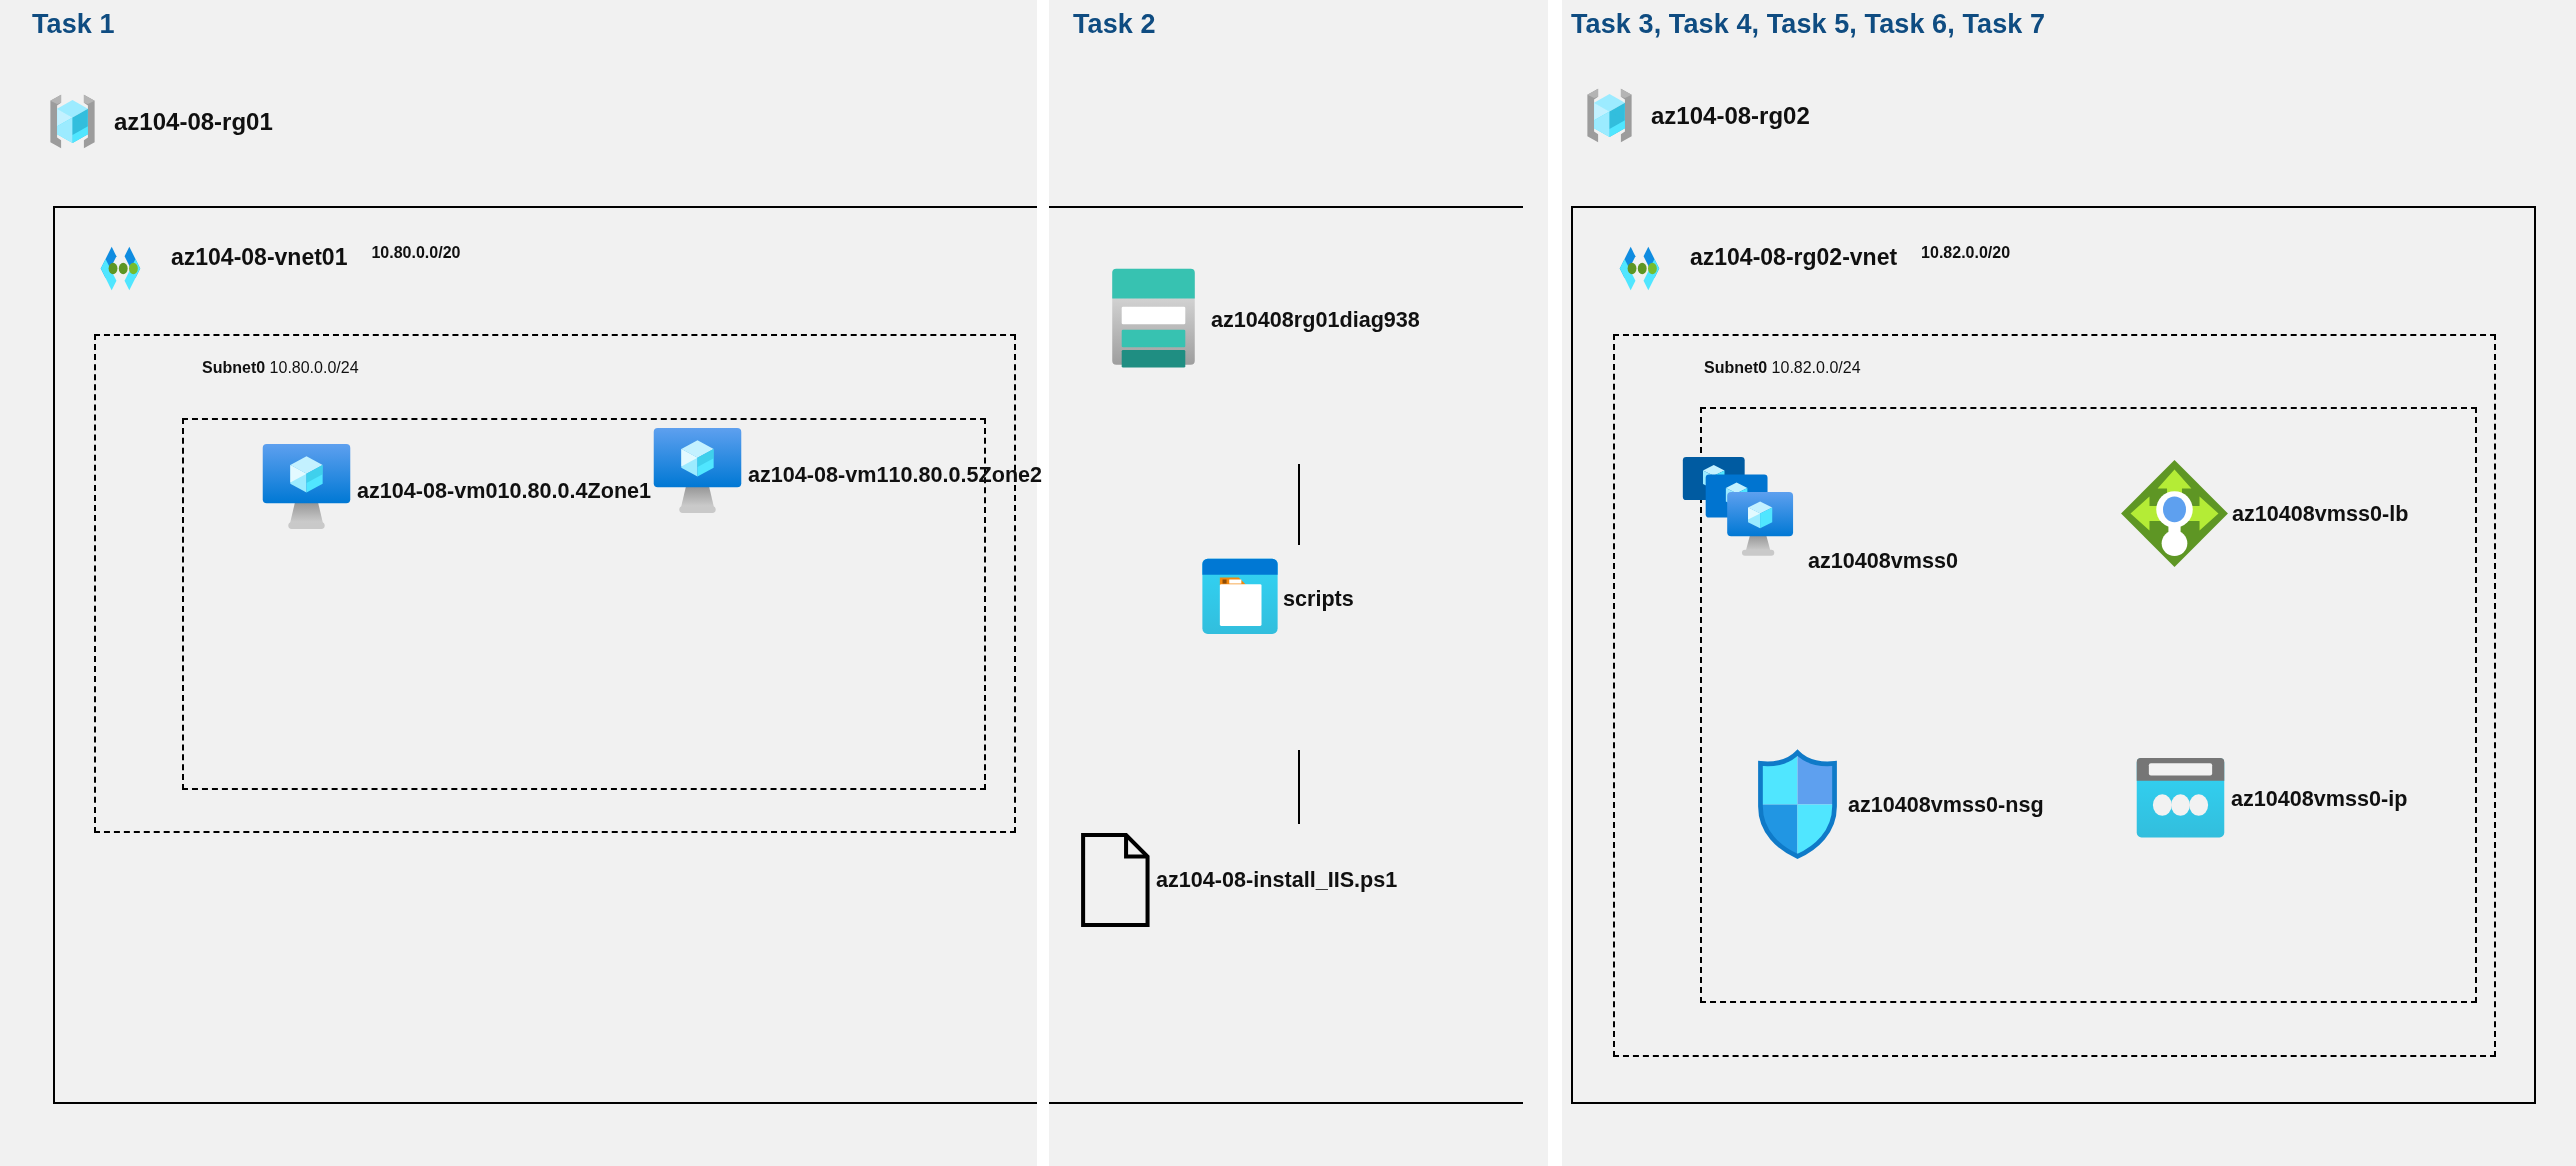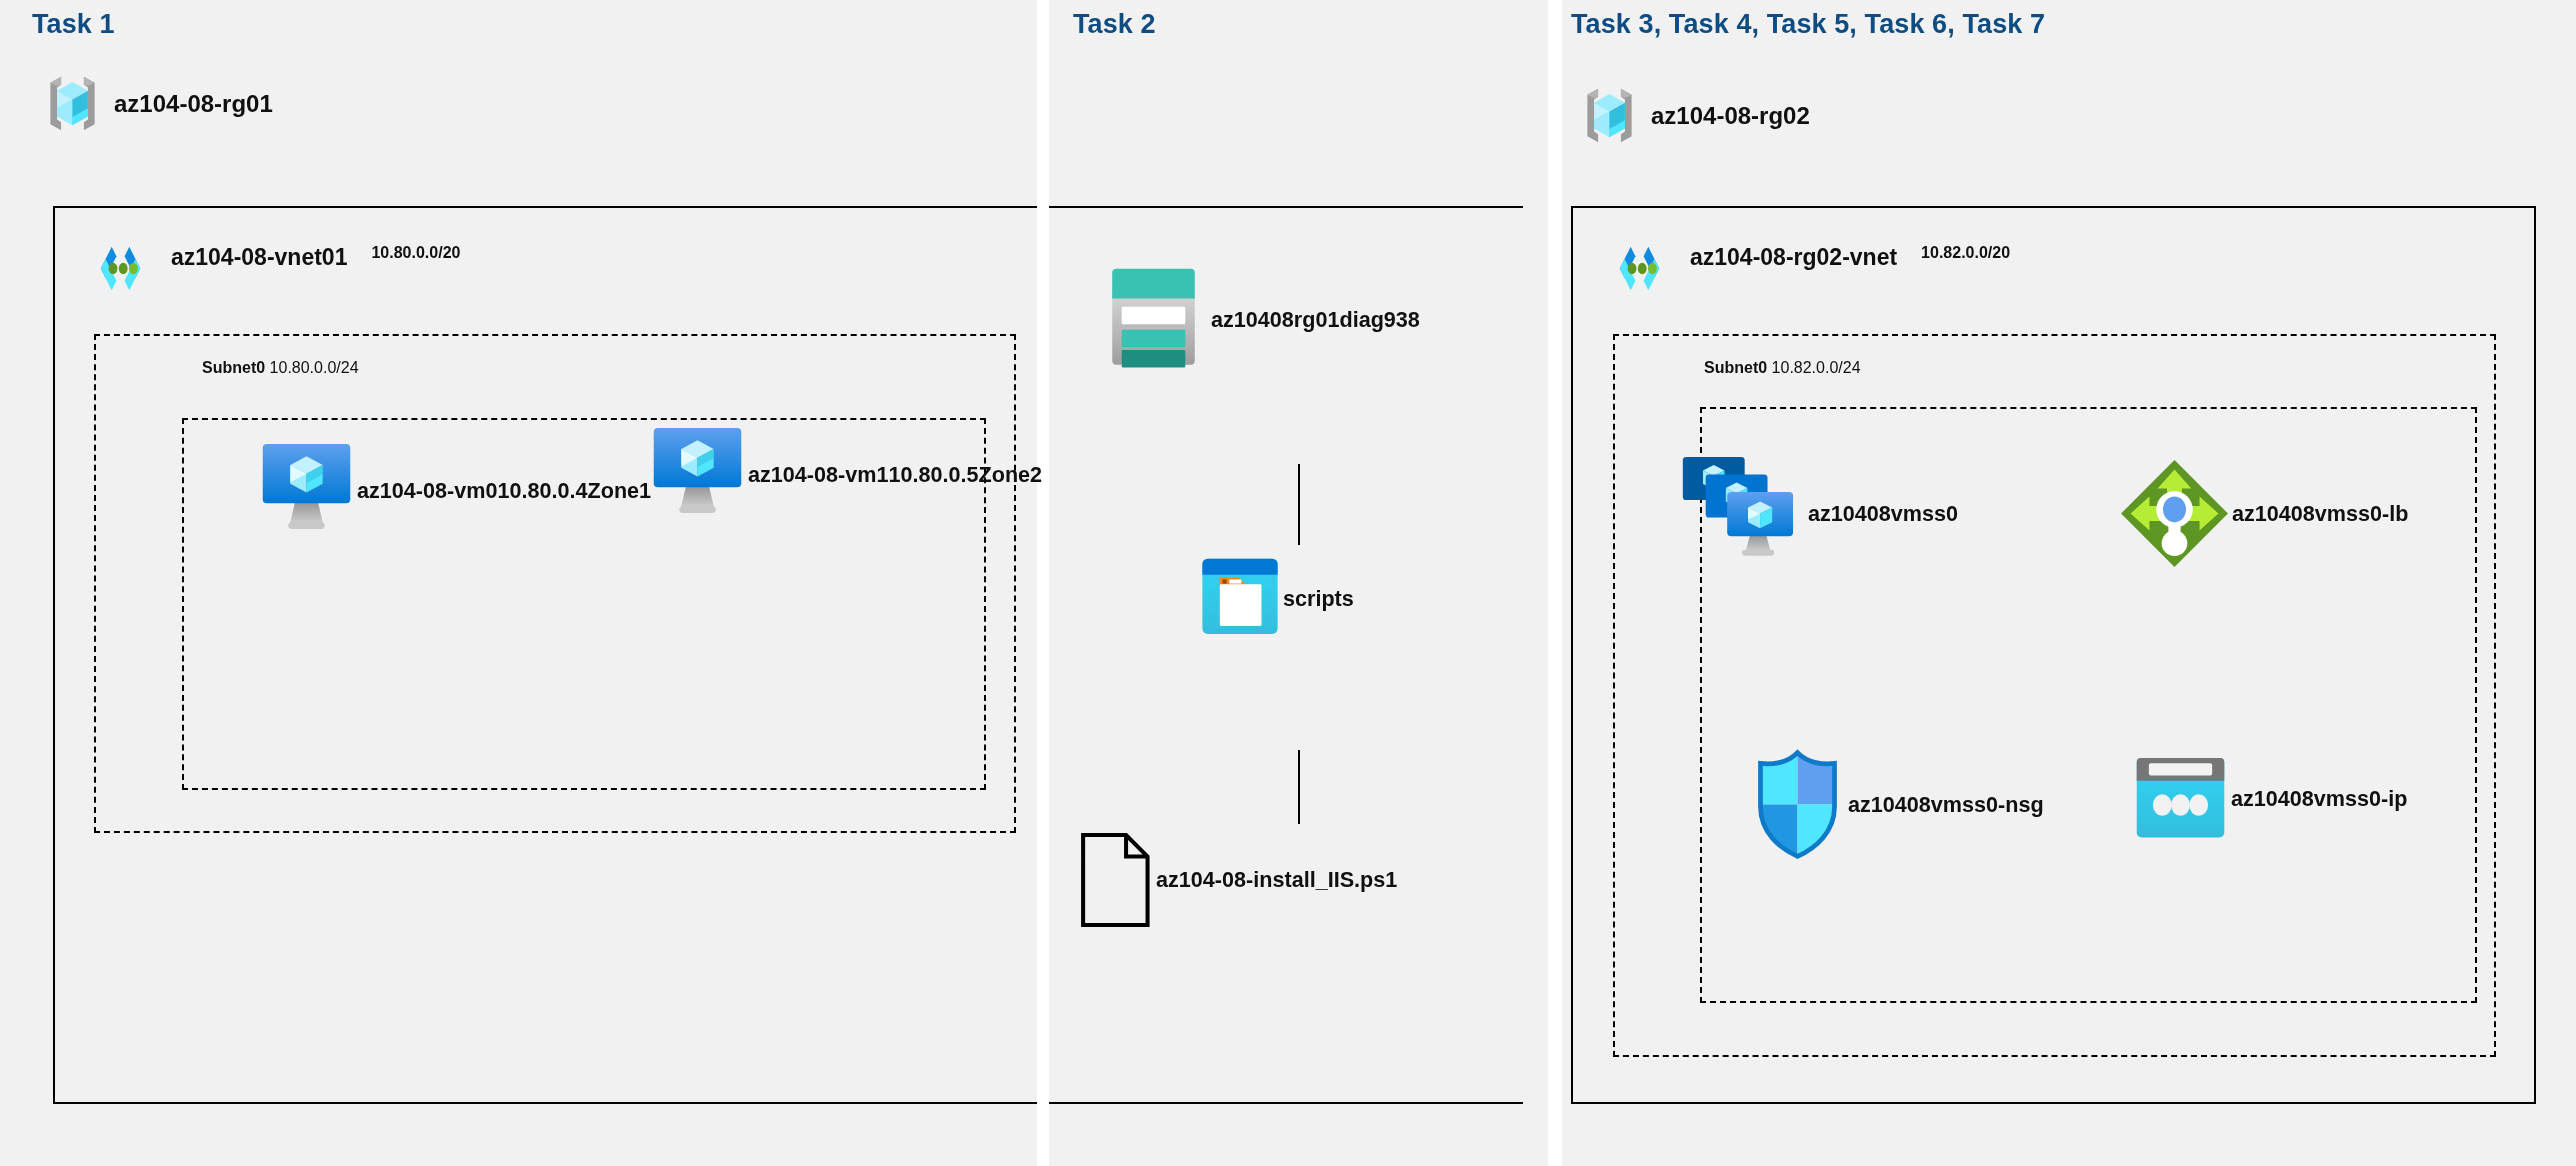--- a/index.html
+++ b/index.html
@@ -38,21 +38,21 @@
   #task2-heading   { left: 1073px; top: 9.4px; }
   #task3-7-heading { left: 1571px; top: 9.4px; }
 
   
   .rg-row {
     position: absolute;
     display: flex;
     align-items: center;
     gap: 15px;
   }
-  #rg01-row { left: 46px;   top: 74px; }
+  #rg01-row { left: 46px;   top: 92px; }
   #rg02-row { left: 1583px; top: 86px; }
   .rg-label {
     font-size: 24px;
     font-weight: bold;
     color: #101010;
     white-space: nowrap;
   }
 
   
   .vnet-box {
@@ -159,21 +159,21 @@
   }
 
   
   #node-vm0  { left: 256px;  top: 440px;  width: 243px; }
   #node-vm1  { left: 647px;  top: 424px;  width: 243px; }
   
   #node-storage { left: 1096px; top: 262px;  width: 405px; }
   #node-scripts { left: 1197px; top: 556px;  width: 202px; }
   #node-psfile  { left: 1076px; top: 831px; width: 445px; }
   
-  #node-vmss    { left: 1680px; top: 453px;  width: 297px; }
+  #node-vmss    { left: 1680px; top: 453px;  width: 297px; align-items: flex-end; }
   #node-lb      { left: 2117px; top: 456px;  width: 324px; text-align: center; }
   #node-nsg     { left: 1747px; top: 747px; width: 337px; }
   #node-ip      { left: 2130px; top: 755px; width: 297px; }
 
   .icon-wrap { display: block; line-height: 0; }
   .gap-8  { height: 9.4px; }
   .gap-28 { height: 23px; }
 
   
   .connector {

